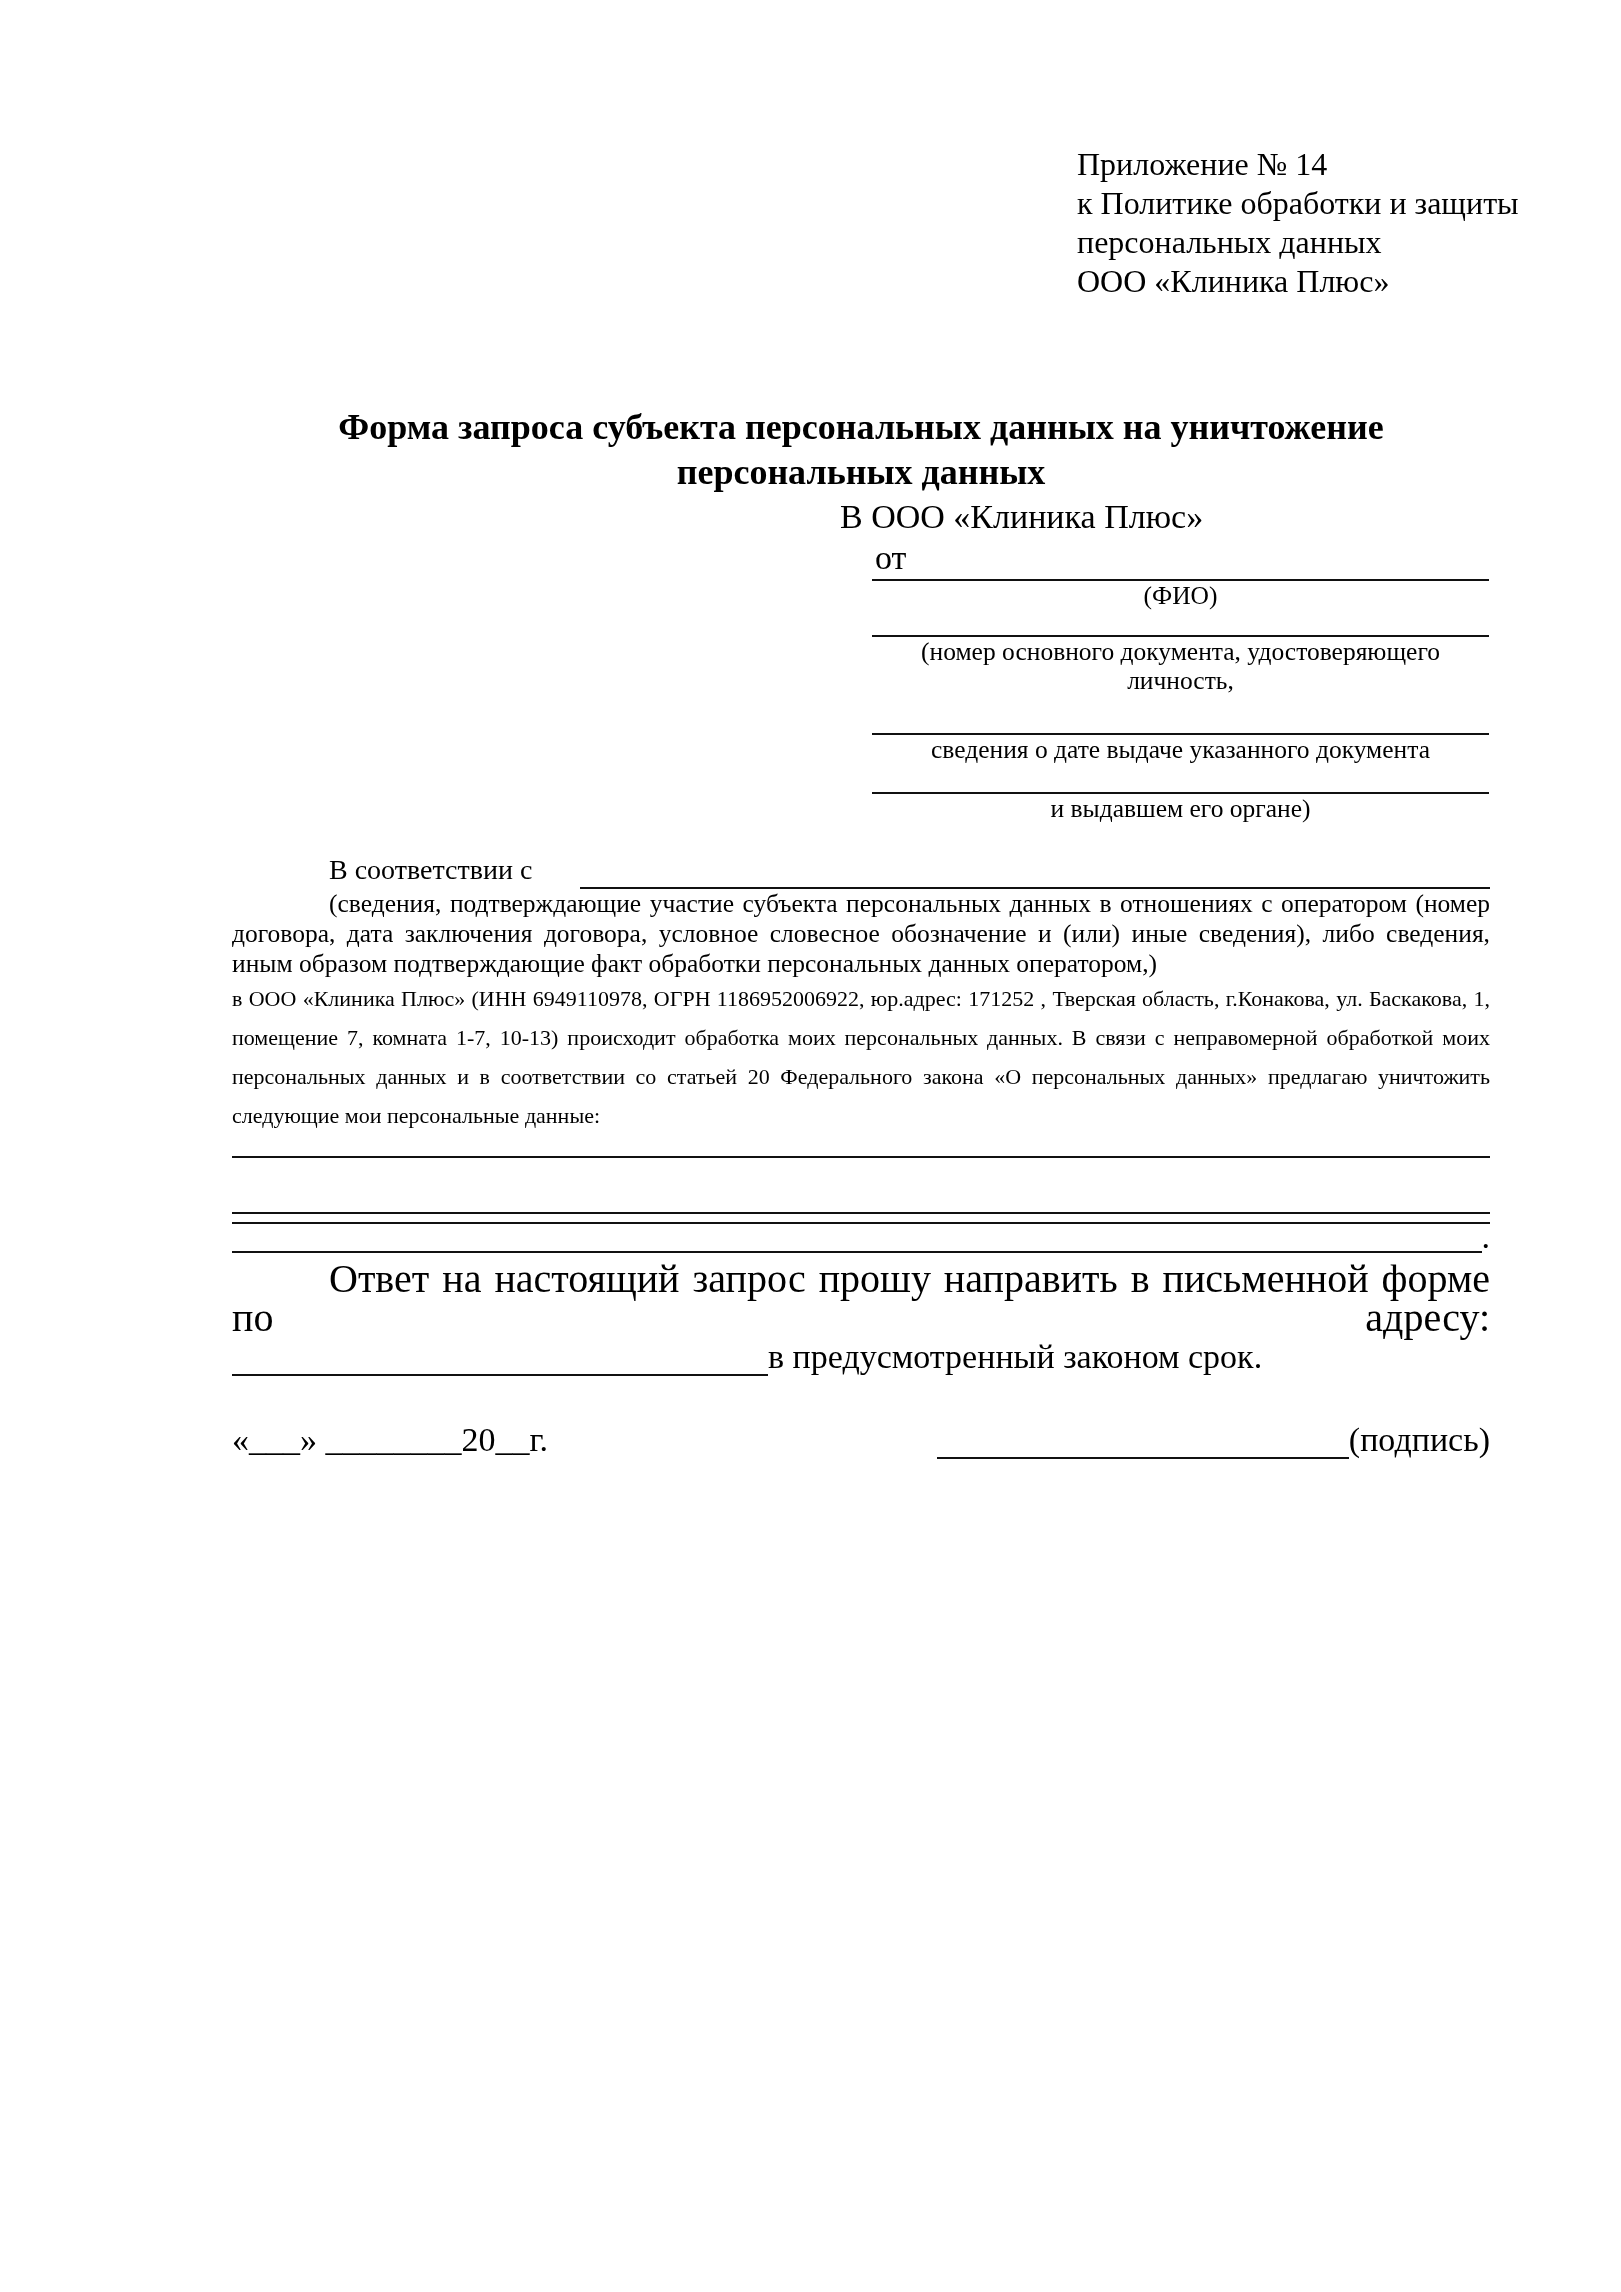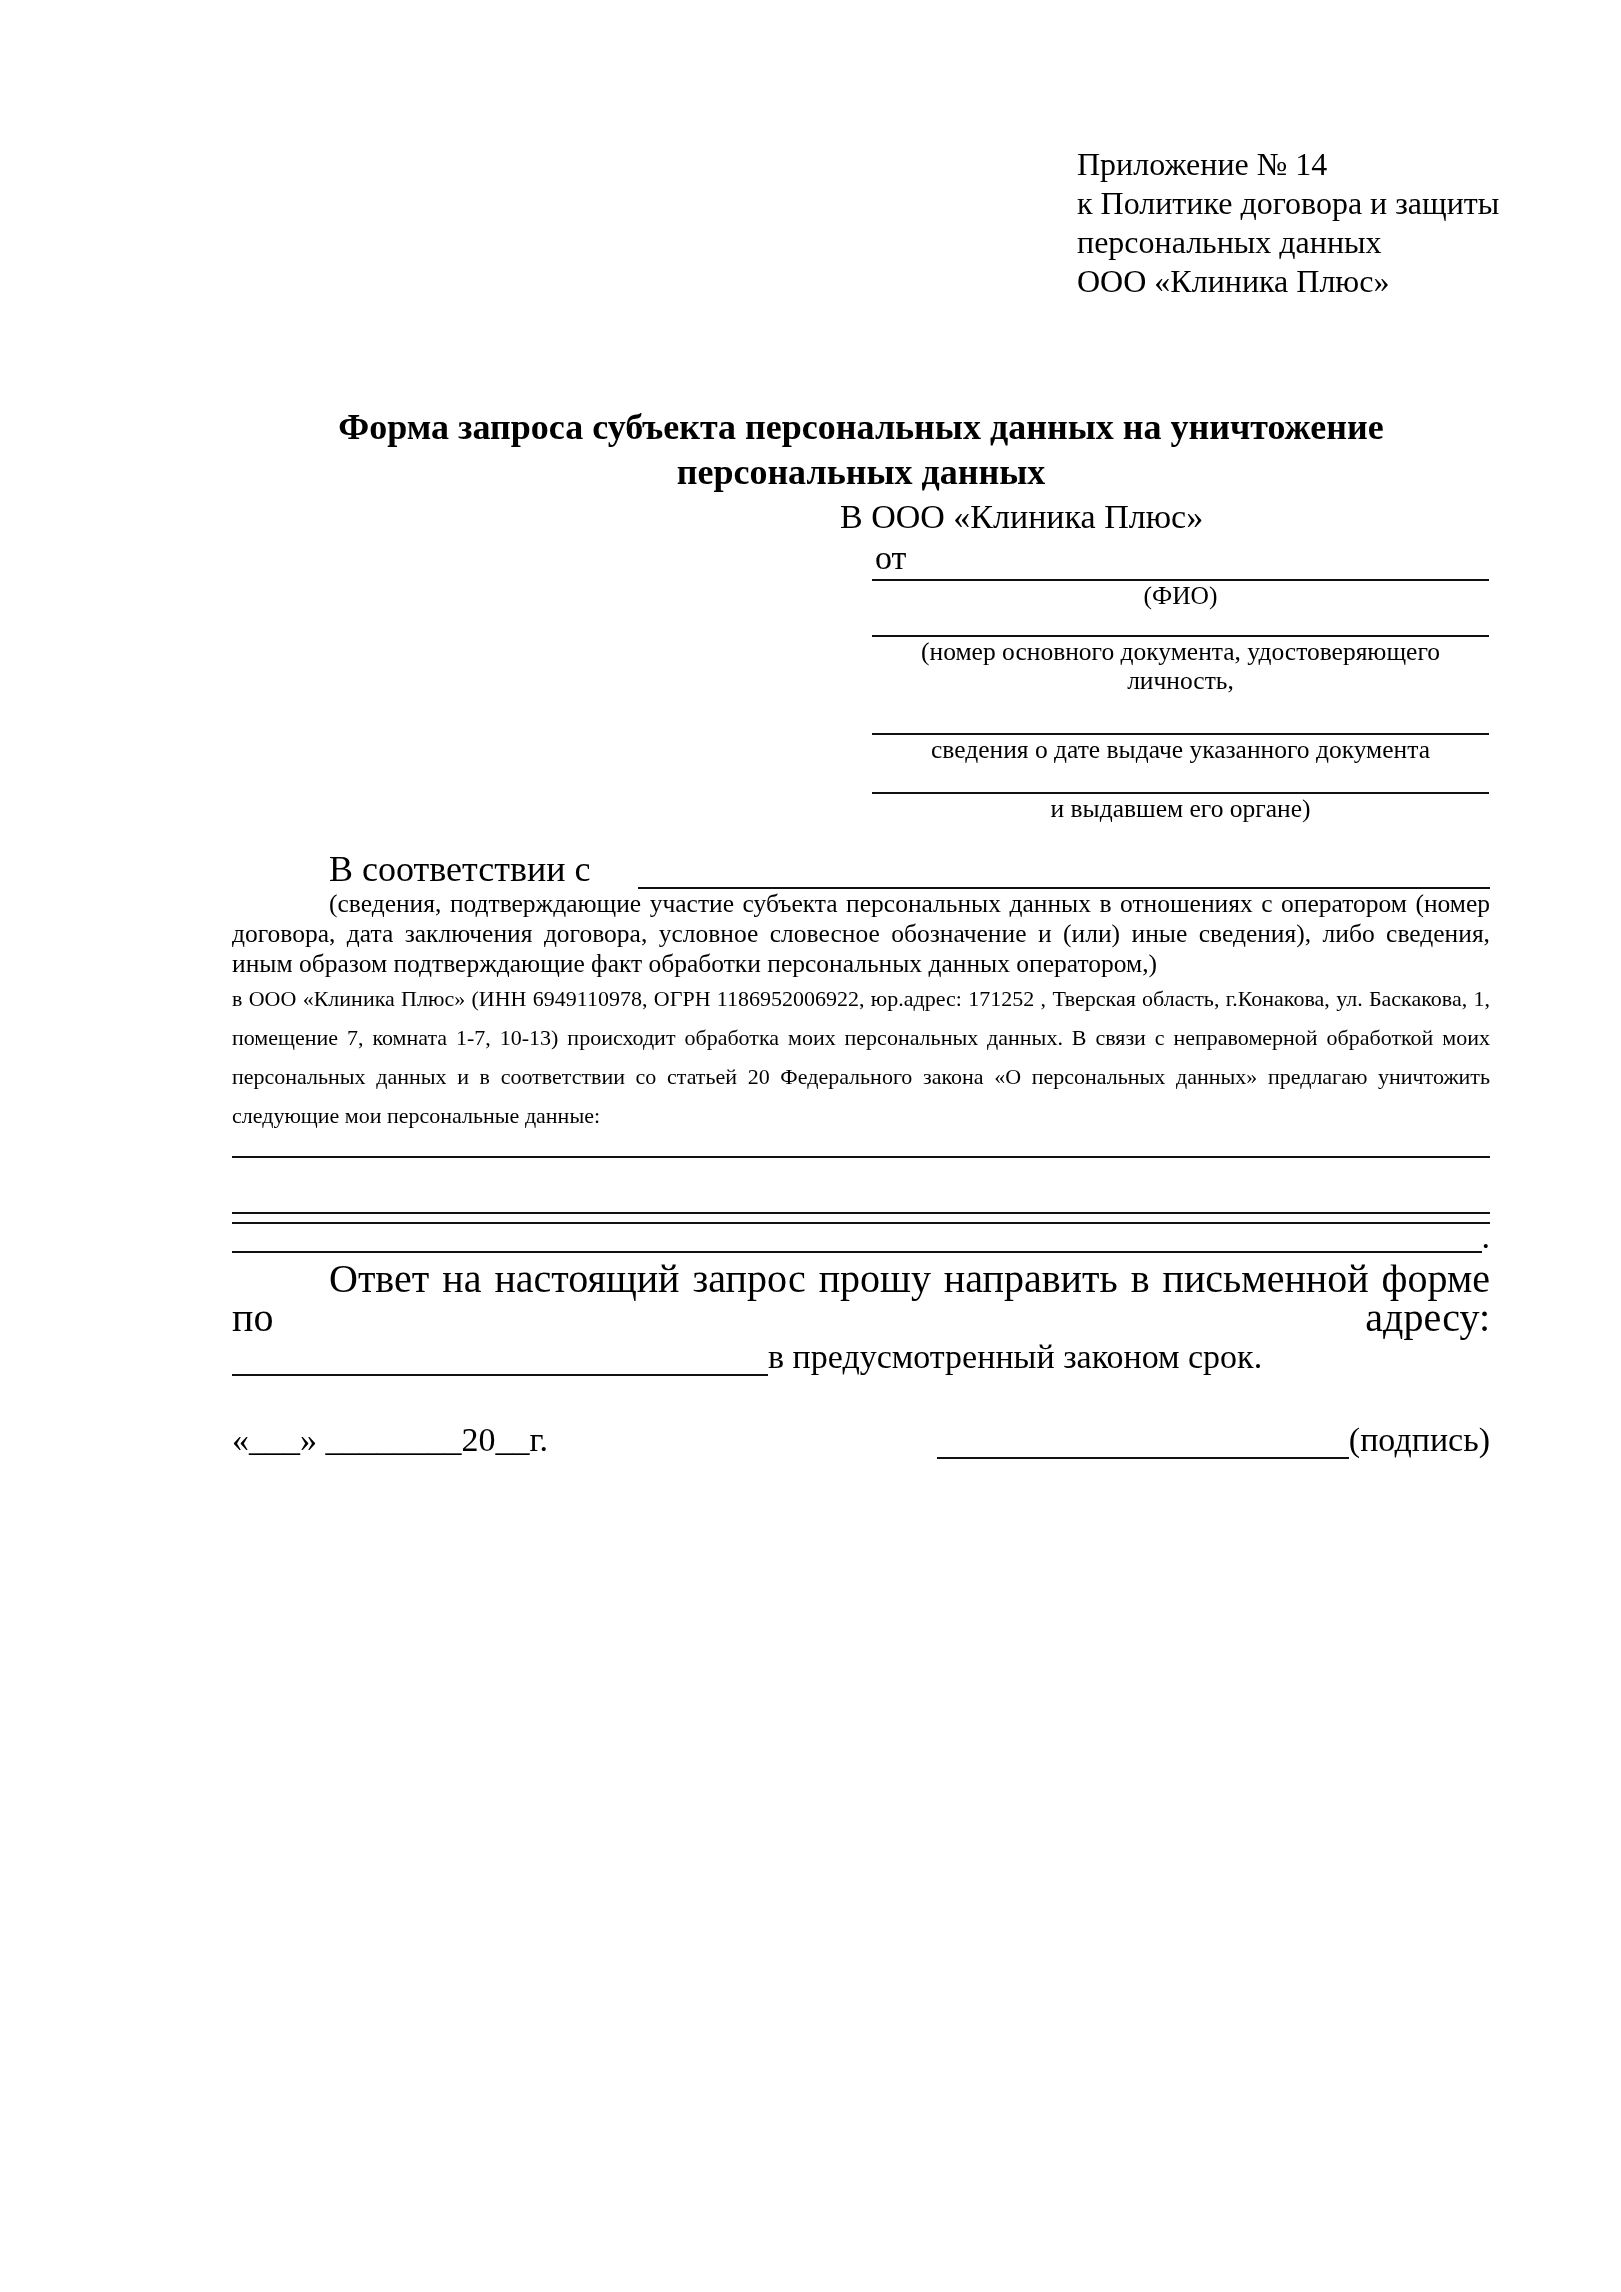--- a/index.html
+++ b/index.html
@@ -50,21 +50,21 @@
   .fio-spacer-3 { height: 38px; }
   .fio-spacer-4 { height: 28px; }
   .fio-caption {
     font-size: 25.5px;
     line-height: 29px;
     text-align: center;
   }
   .accord-row {
     display: flex;
     margin-top: 27.4px;
-    font-size: 36px;
+    font-size: 28px;
     line-height: 39px;
     gap: 48px;
   }
   .accord-lead { margin-left: 97px; white-space: nowrap; }
   .fill { flex: 1 1 auto; border-bottom: 2.9px solid #111; }
   .fine-print {
     font-size: 25.5px;
     line-height: 30px;
     text-align: justify;
     text-indent: 97px;
@@ -118,21 +118,21 @@
   .nowrap { white-space: nowrap; }
 </style>
 </head>
 <body>
 
 <div class="page">
   <div class="content">
 
     <div class="header-block">
       <div>Приложение № 14</div>
-      <div>к Политике договора и защиты</div>
+      <div>к Политике обработки и защиты</div>
       <div>персональных данных</div>
       <div>ООО «Клиника Плюс»</div>
     </div>
 
     <div class="title">Форма запроса субъекта персональных данных на уничтожение персональных данных</div>
 
     <div class="addressee">В ООО «Клиника Плюс»</div>
     <div class="from-label">от</div>
 
     <div class="fio-block">

